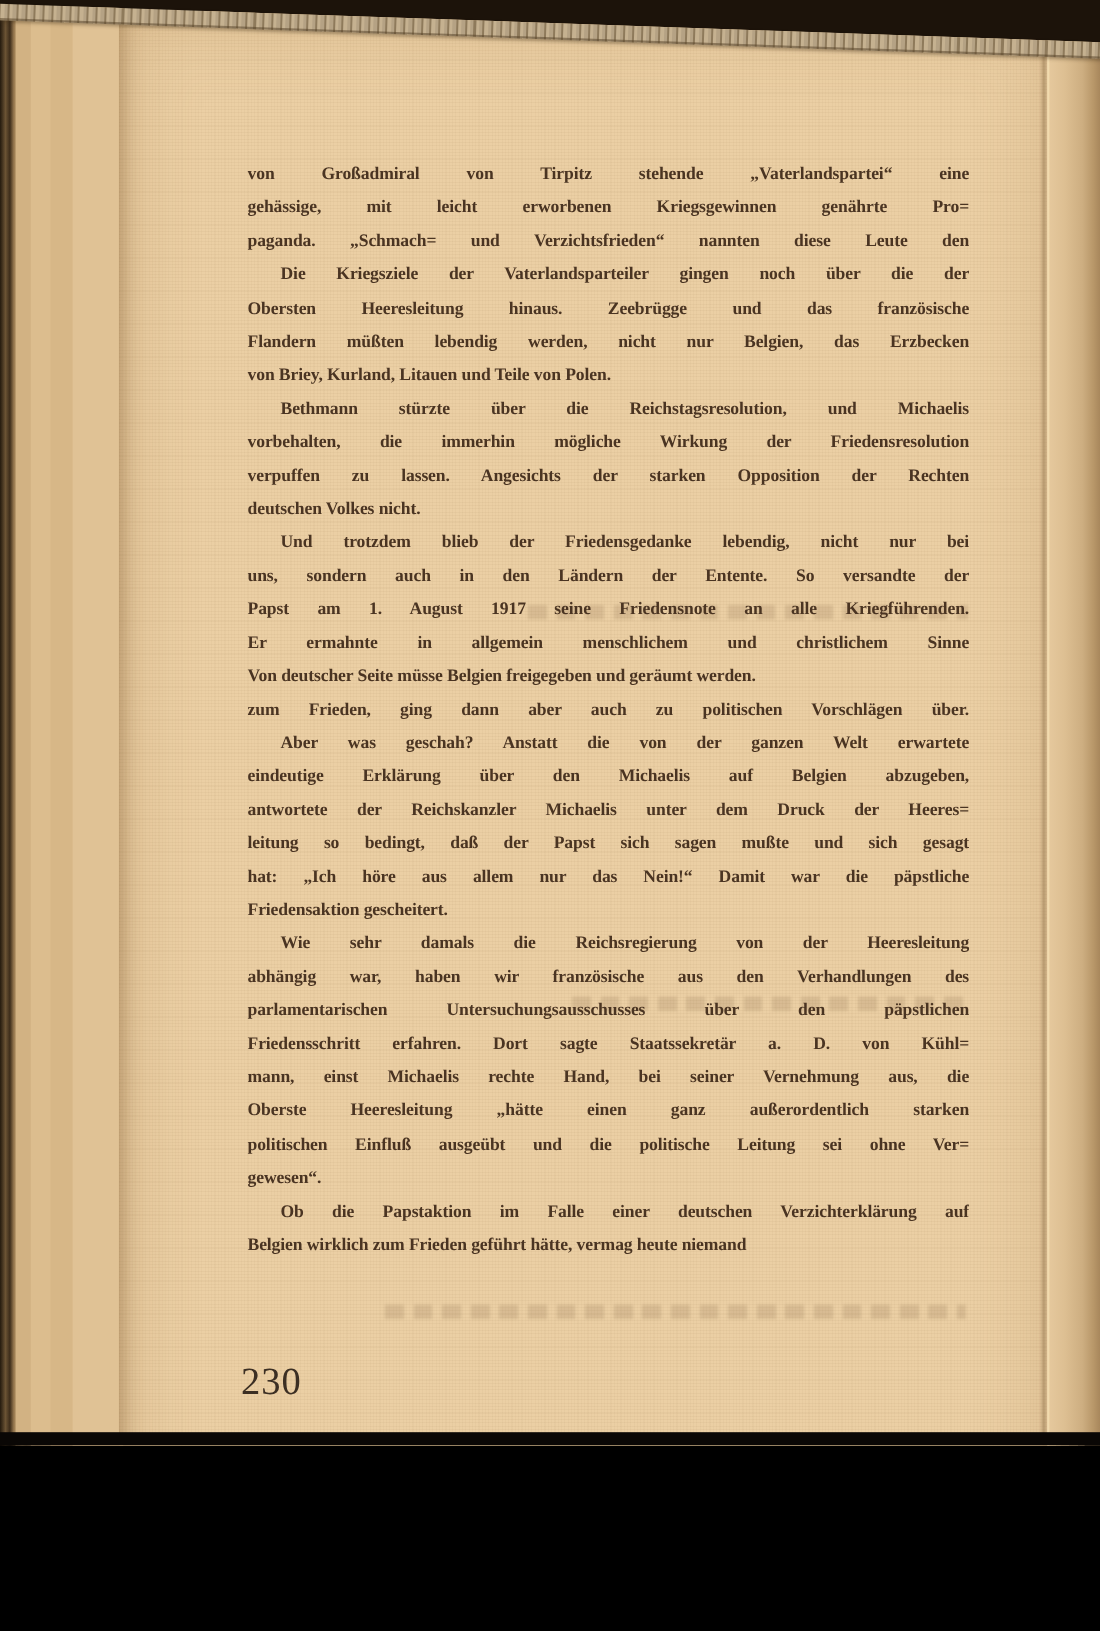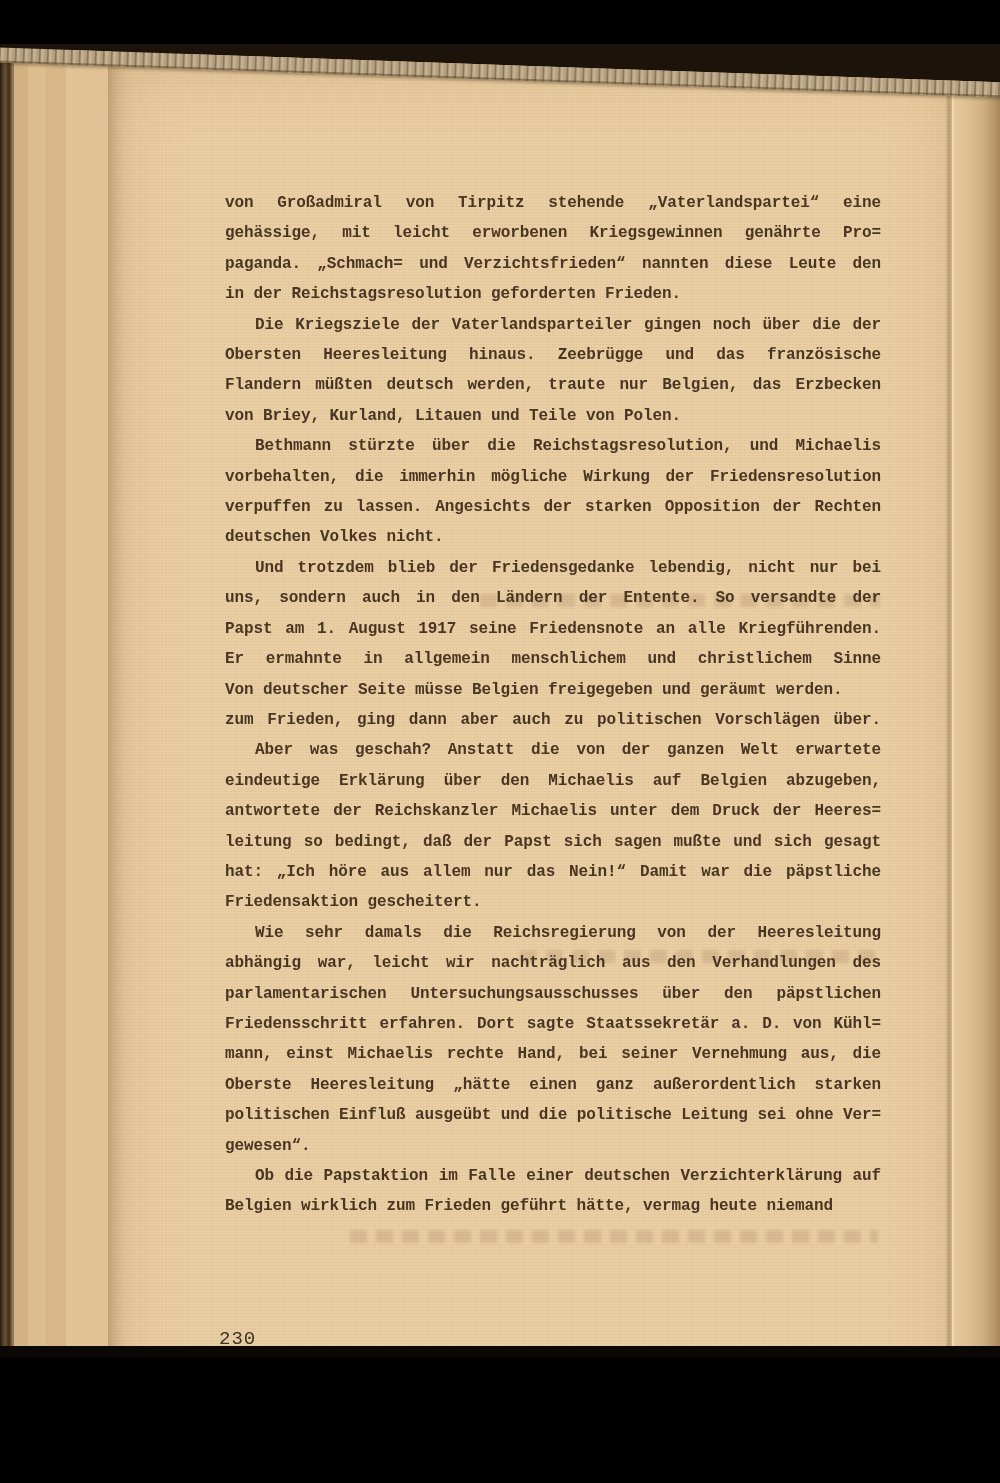--- a/index.html
+++ b/index.html
@@ -5,22 +5,21 @@
   :root{
     --photo-bg:#0b0703;
     --paper:#ebcfa4;
     --ink:#4a3422;
     --edge-tan:#d9ba8c;
   }
   html,body{margin:0;padding:0;background:#000;}
   .photo{
     position:relative;width:1000px;height:1314px;overflow:hidden;
     background:var(--photo-bg);
-    font-family:Liberation Mono, monospace;
-    margin-top:44px;
+    font-family:Liberation Serif, serif;
   }
   
   .edges-left{
     position:absolute;left:0;top:6px;width:112px;height:1462px;
     background:linear-gradient(90deg,
       #241a0e 0px,#6b5334 5px,#3c2c1a 9px,#a08055 13px,#6e5536 16px,
       #bb9c70 20px,#8a6d47 24px,#cfb184 29px,#a1835c 34px,#d8ba8c 40px,
       #cfaf82 52px,#d9bb8d 112px);
   }
   
@@ -72,22 +71,22 @@
   .line.indent{text-indent:30px;}
   
   .ghost{
     position:absolute;height:13px;filter:blur(1.6px);opacity:.55;
     background:repeating-linear-gradient(90deg, rgba(118,90,58,.30) 0 17px, rgba(0,0,0,0) 17px 26px);
   }
   .g1{left:480px;top:550px;width:400px;}
   .g2{left:520px;top:906px;width:360px;}
   .g3{left:350px;top:1186px;width:528px;}
   .page-number{
-    position:absolute;left:219px;top:1284px;
-    font-size:19px;font-weight:400;letter-spacing:1px;color:#3c2f23;
+    position:absolute;left:219px;top:1236px;
+    font-size:35px;font-weight:400;letter-spacing:1px;color:#3c2f23;
   }
 </style>
 </head>
 <body>
 
 <div class="photo">
   <div class="edges-left"></div>
   <div class="underpage up4"></div>
   <div class="underpage up3"></div>
   <div class="underpage up2"></div>
@@ -105,26 +104,25 @@
 
   <div class="ghost g1"></div>
   <div class="ghost g2"></div>
   <div class="ghost g3"></div>
 
   <div class="text-block">
       <div class="para">
         <div class="line">von Großadmiral von Tirpitz stehende „Vaterlandspartei“ eine</div>
         <div class="line">gehässige, mit leicht erworbenen Kriegsgewinnen genährte Pro=</div>
         <div class="line">paganda. „Schmach= und Verzichtsfrieden“ nannten diese Leute den</div>
-        <div class="line last">in der Reichstagsresolution geforderten Frieden.</div>
       </div>
       <div class="para">
         <div class="line indent">Die Kriegsziele der Vaterlandsparteiler gingen noch über die der</div>
         <div class="line">Obersten Heeresleitung hinaus. Zeebrügge und das französische</div>
-        <div class="line">Flandern müßten deutsch werden, traute nur Belgien, das Erzbecken</div>
+        <div class="line">Flandern müßten lebendig werden, nicht nur Belgien, das Erzbecken</div>
         <div class="line last">von Briey, Kurland, Litauen und Teile von Polen.</div>
       </div>
       <div class="para">
         <div class="line indent">Bethmann stürzte über die Reichstagsresolution, und Michaelis</div>
         <div class="line">vorbehalten, die immerhin mögliche Wirkung der Friedensresolution</div>
         <div class="line">verpuffen zu lassen. Angesichts der starken Opposition der Rechten</div>
         <div class="line last">deutschen Volkes nicht.</div>
       </div>
       <div class="para">
         <div class="line indent">Und trotzdem blieb der Friedensgedanke lebendig, nicht nur bei</div>
@@ -137,21 +135,21 @@
       <div class="para">
         <div class="line indent">Aber was geschah? Anstatt die von der ganzen Welt erwartete</div>
         <div class="line">eindeutige Erklärung über den Michaelis auf Belgien abzugeben,</div>
         <div class="line">antwortete der Reichskanzler Michaelis unter dem Druck der Heeres=</div>
         <div class="line">leitung so bedingt, daß der Papst sich sagen mußte und sich gesagt</div>
         <div class="line">hat: „Ich höre aus allem nur das Nein!“ Damit war die päpstliche</div>
         <div class="line last">Friedensaktion gescheitert.</div>
       </div>
       <div class="para">
         <div class="line indent">Wie sehr damals die Reichsregierung von der Heeresleitung</div>
-        <div class="line">abhängig war, leicht wir nachträglich aus den Verhandlungen des</div>
+        <div class="line">abhängig war, haben wir französische aus den Verhandlungen des</div>
         <div class="line">parlamentarischen Untersuchungsausschusses über den päpstlichen</div>
         <div class="line">Friedensschritt erfahren. Dort sagte Staatssekretär a. D. von Kühl=</div>
         <div class="line">mann, einst Michaelis rechte Hand, bei seiner Vernehmung aus, die</div>
         <div class="line">Oberste Heeresleitung „hätte einen ganz außerordentlich starken</div>
         <div class="line">politischen Einfluß ausgeübt und die politische Leitung sei ohne Ver=</div>
         <div class="line last">gewesen“.</div>
       </div>
       <div class="para">
         <div class="line indent">Ob die Papstaktion im Falle einer deutschen Verzichterklärung auf</div>
         <div class="line last">Belgien wirklich zum Frieden geführt hätte, vermag heute niemand</div>

